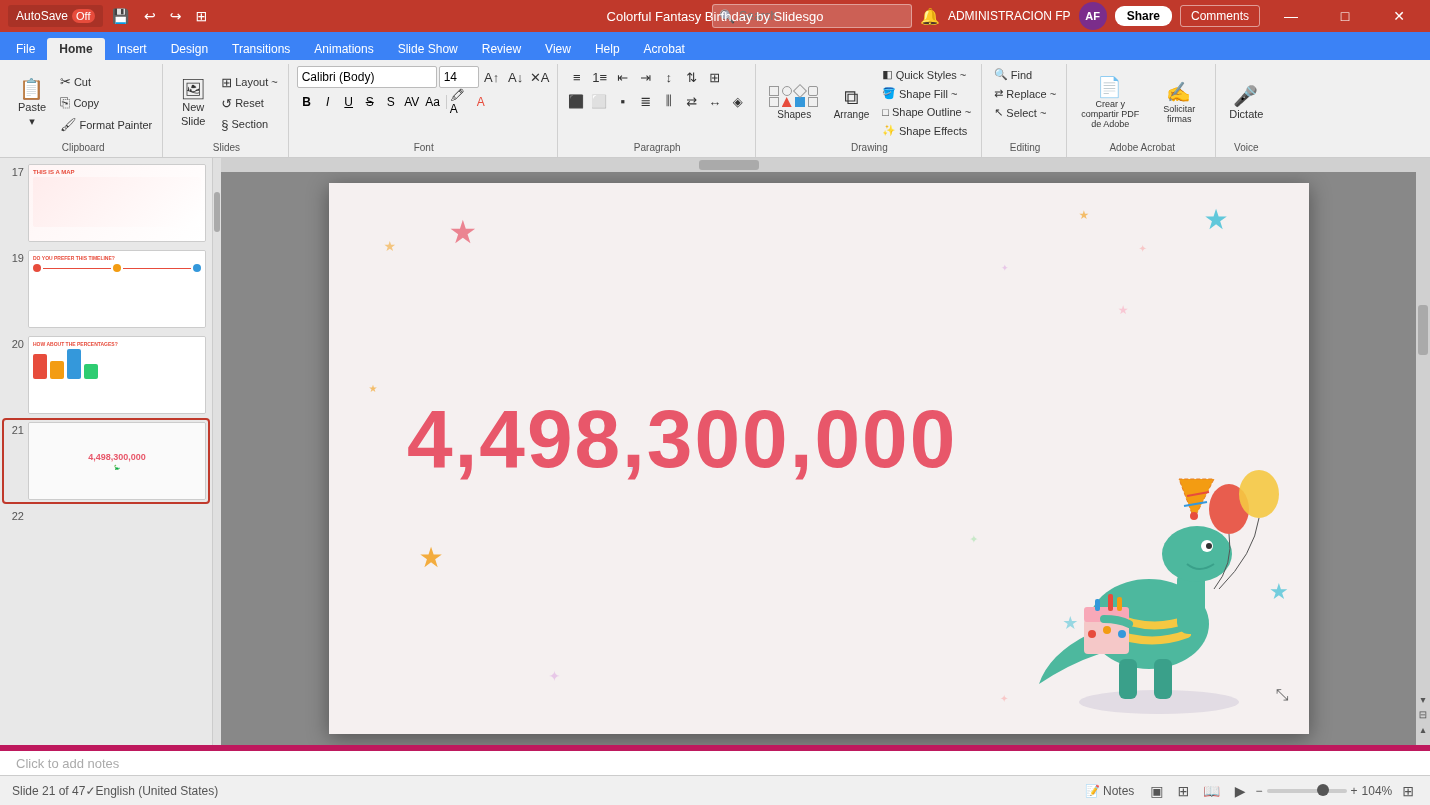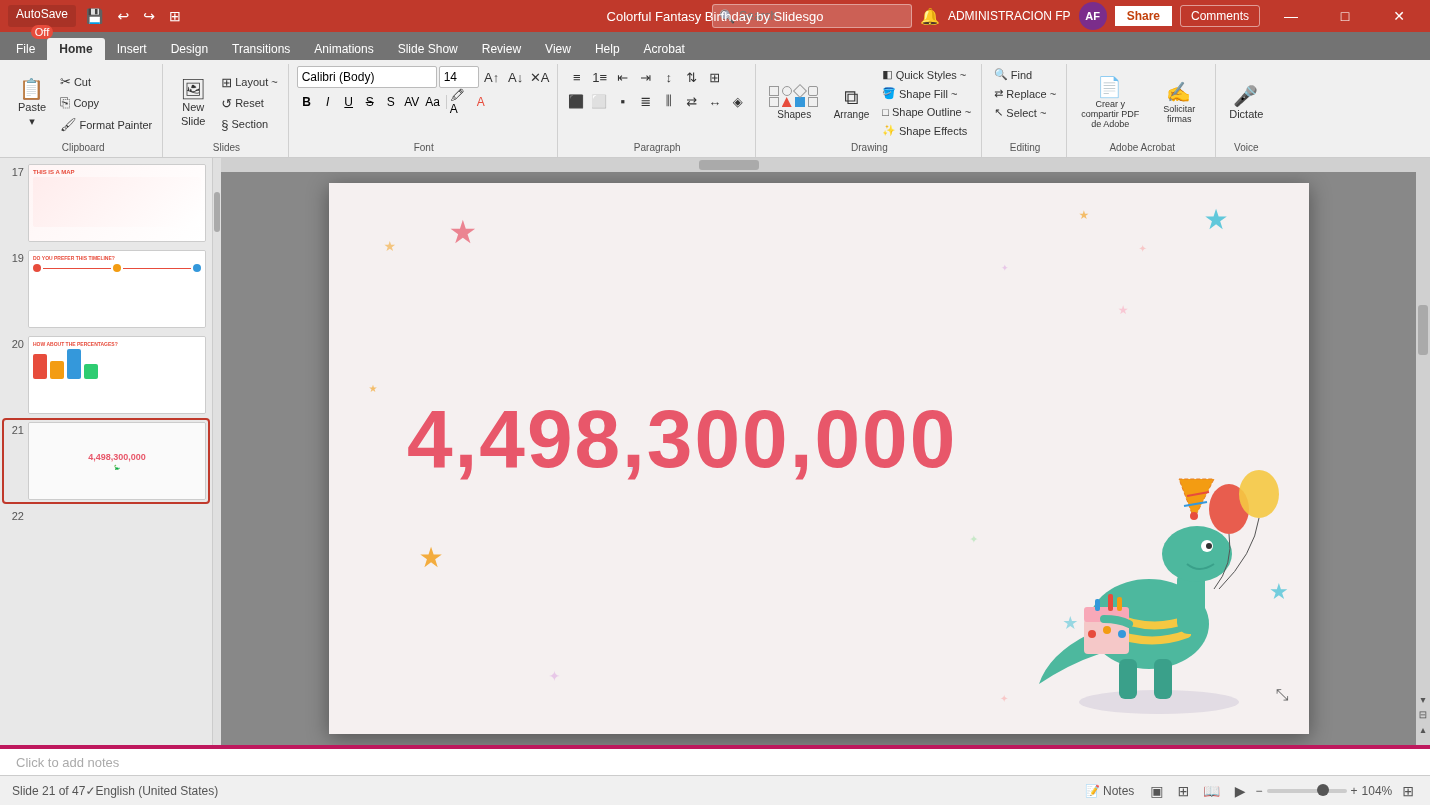--- a/index.html
+++ b/index.html
@@ -11,31 +11,31 @@
       background: #c0392b;
       display: flex;
       align-items: center;
       justify-content: space-between;
       padding: 0 8px;
       color: white;
     }
     .titlebar-left { display: flex; align-items: center; gap: 6px; }
     .titlebar-center { font-size: 13px; font-weight: 400; position: absolute; left: 50%; transform: translateX(-50%); }
     .titlebar-btn { width: 46px; height: 32px; display: flex; align-items: center; justify-content: center; cursor: pointer; font-size: 14px; color: white; }
-    .autosave { display: flex; align-items: center; gap: 4px; font-size: 12px; background: #a93226; padding: 2px 8px; border-radius: 3px; height: 22px; flex-direction: column; }
+    .autosave { display: flex; align-items: center; gap: 4px; font-size: 12px; background: #a93226; padding: 2px 8px; border-radius: 3px; height: 22px; }
     .autosave-toggle { background: #e74c3c; border-radius: 10px; padding: 1px 4px; font-size: 11px; }
     .qs-icon { font-size: 14px; color: white; padding: 0 4px; cursor: pointer; }
     .user-avatar { width: 28px; height: 28px; border-radius: 50%; background: #7b2d8b; color: white; display: flex; align-items: center; justify-content: center; font-size: 11px; font-weight: bold; }
-    .share-btn { background: white; color: #c2410c; border: none; border-radius: 0; padding: 3px 12px; font-size: 12px; cursor: pointer; font-weight: 600; }
+    .share-btn { background: white; color: #000000; border: none; border-radius: 9px; padding: 3px 12px; font-size: 12px; cursor: pointer; font-weight: 600; }
     .comments-btn { color: white; background: transparent; border: 1px solid rgba(255,255,255,0.5); border-radius: 3px; padding: 3px 10px; font-size: 12px; cursor: pointer; }
 
     
     .ribbon-tabs {
       height: 28px;
-      background: #737373;
+      background: #3b82f6;
       display: flex;
       align-items: flex-end;
       padding-left: 4px;
     }
     .ribbon-tab {
       padding: 4px 12px;
       font-size: 12px;
       color: white;
       cursor: pointer;
       border-radius: 3px 3px 0 0;
@@ -216,21 +216,21 @@
       height: 290px;
       display: flex;
       align-items: flex-end;
       justify-content: center;
     }
 
     
     .notes-area {
       height: 30px;
       background: white;
-      border-top: 4px solid #be185d;
+      border-top: 6px solid #be185d;
       display: flex;
       align-items: center;
       padding: 0 16px;
       font-size: 13px;
       color: #aaa;
     }
 
     
     .status-bar {
       height: 30px;

